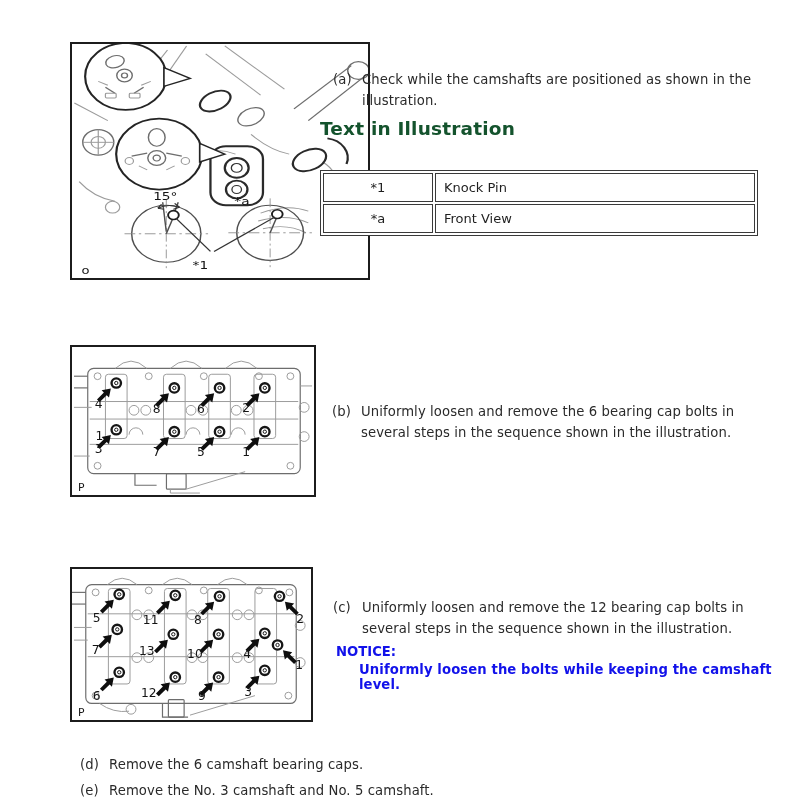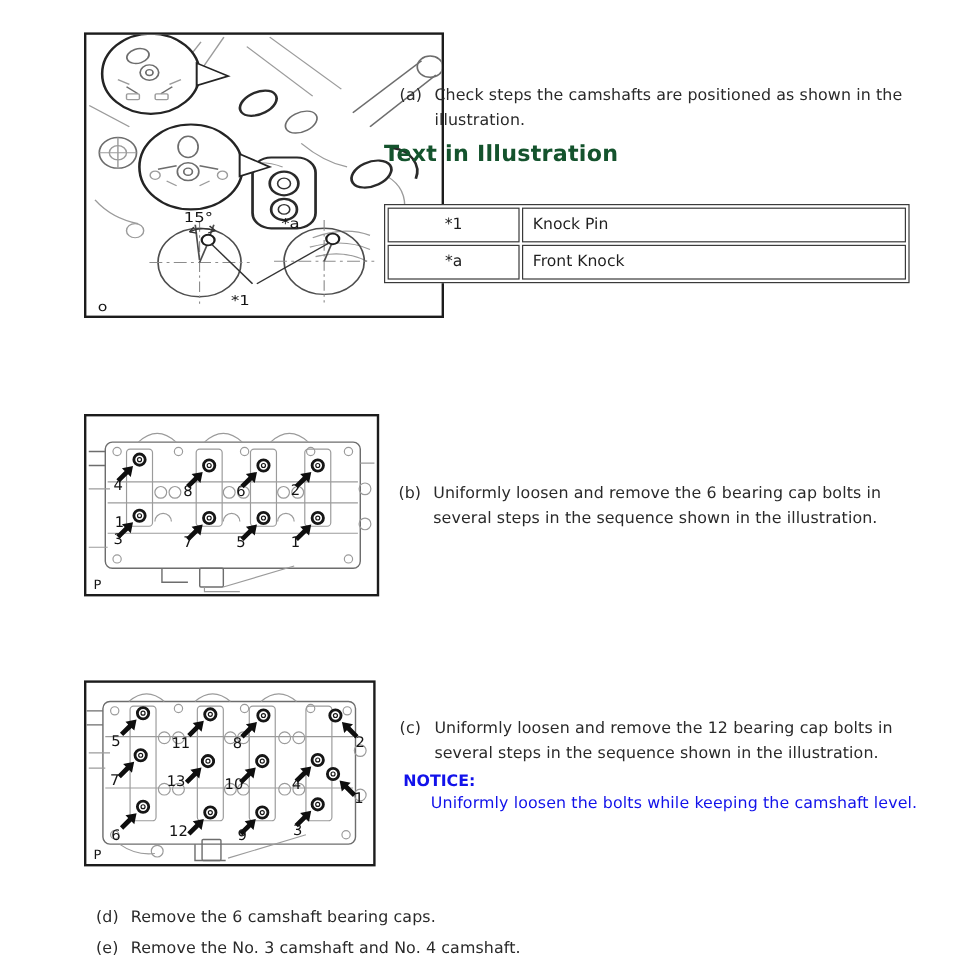--- a/index.html
+++ b/index.html
@@ -26,28 +26,28 @@
   
   .step{position:absolute;display:flex;font-size:13.2px;color:#2a2a2a;line-height:21px;letter-spacing:.1px;}
   .step .lbl{width:29px;flex:none;}
   .step .txt{flex:1;}
   .h1{position:absolute;left:320px;top:118px;font-size:18.5px;font-weight:bold;color:#14532d;letter-spacing:.2px;}
   table.legend{position:absolute;left:320px;top:170px;width:438px;border-collapse:separate;border-spacing:2px;border:1px solid #3a3a3a;background:#fff;}
   table.legend td{border:1px solid #3a3a3a;height:25px;font-size:13px;color:#1f1f1f;background:#fff;}
   td.sym{width:106px;text-align:center;}
   td.mean{padding-left:8px;}
   .notice-title{position:absolute;left:336px;top:644px;font-size:13.2px;font-weight:bold;}
-  .notice-body{position:absolute;left:359px;top:662px;font-size:13.2px;font-weight:normal;letter-spacing:.1px;}
+  .notice-body{position:absolute;left:359px;top:662px;font-size:13.2px;font-weight:bold;letter-spacing:.1px;}
 </style>
 </head>
 <body>
 
 <div class="page">
 
-  <div class="fig" style="left:70px;top:27px;width:300px;height:238px">
+  <div class="fig" style="left:70px;top:42px;width:300px;height:238px">
     <svg viewBox="0 0 248 238" preserveAspectRatio="none">
       <g>
           <line x1="128" y1="2" x2="178" y2="46" class="g1"></line>
           <line x1="112" y1="10" x2="158" y2="52" class="g1"></line>
           <path d="M186,66 L234,22" class="g2"></path>
           <path d="M198,78 L244,34" class="g2"></path>
           <circle cx="240" cy="27" r="9" class="g2"></circle>
           <path d="M80,6 L58,40" class="g1"></path>
           <path d="M96,2 L72,44" class="g1"></path>
           <circle cx="22" cy="100" r="13" class="g2"></circle>
@@ -117,34 +117,34 @@
         </g>
       <text class="figtext" x="68" y="159">15°</text>
       <text class="figtext" x="136" y="164">*a</text>
       <text class="figtext" x="101" y="229">*1</text>
       <text class="figcorner" x="8" y="234">o</text>
     </svg>
   </div>
 
   <div class="step" style="left:333px;top:69px;width:452px">
     <span class="lbl">(a)</span>
-    <span class="txt">Check steps the camshafts are positioned as shown in the illustration.</span>
+    <span class="txt">Check while the camshafts are positioned as shown in the illustration.</span>
   </div>
 
   <div class="h1">Text in Illustration</div>
 
   <table class="legend">
     <tbody>
         <tr>
       <td class="sym">*1</td>
       <td class="mean">Knock Pin</td>
     </tr>
     <tr>
       <td class="sym">*a</td>
-      <td class="mean">Front Knock</td>
+      <td class="mean">Front View</td>
     </tr>
   </tbody>
     </table>
 
   <div class="fig" style="left:70px;top:345px;width:246px;height:152px">
     <svg viewBox="0 0 246 152" preserveAspectRatio="none">
       <g>
           <rect x="16" y="22" width="216" height="108" rx="6" class="g2"></rect>
           <path d="M44,22 q16,-15 32,0" class="g1"></path>
           <path d="M100,22 q16,-15 32,0" class="g1"></path>
@@ -337,16 +337,16 @@
 
   <div class="notice-title" style="color: rgb(18, 18, 234); text-align: center;">NOTICE:</div>
   <div class="notice-body" style="color: rgb(18, 18, 234);">Uniformly loosen the bolts while keeping the camshaft level.</div>
 
   <div class="step" style="left:80px;top:754px;width:620px">
     <span class="lbl">(d)</span>
     <span class="txt">Remove the 6 camshaft bearing caps.</span>
   </div>
   <div class="step" style="left:80px;top:780px;width:620px">
     <span class="lbl">(e)</span>
-    <span class="txt">Remove the No. 3 camshaft and No. 4 camshaft.</span>
+    <span class="txt">Remove the No. 3 camshaft and No. 5 camshaft.</span>
   </div>
 
 </div>
 
 </body></html>

